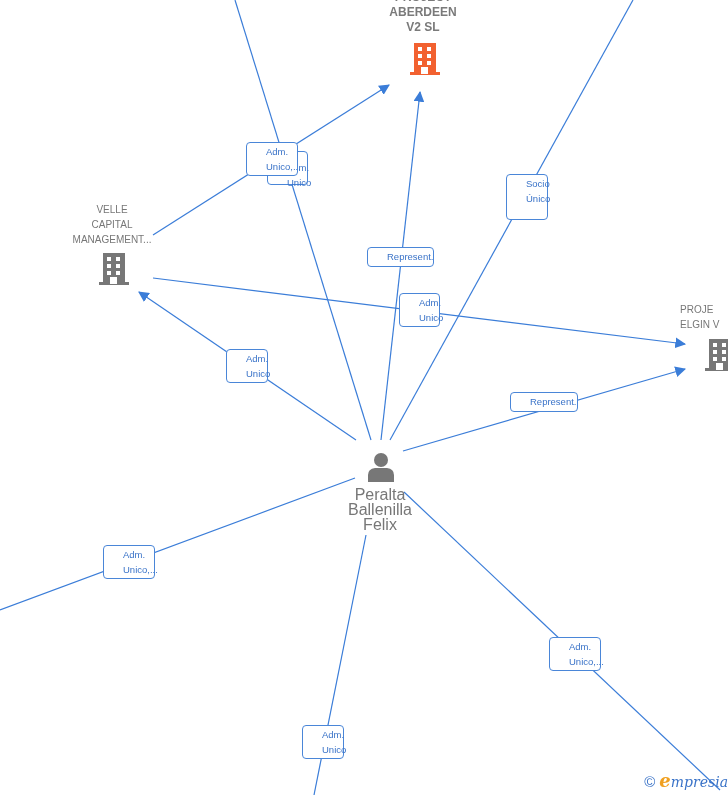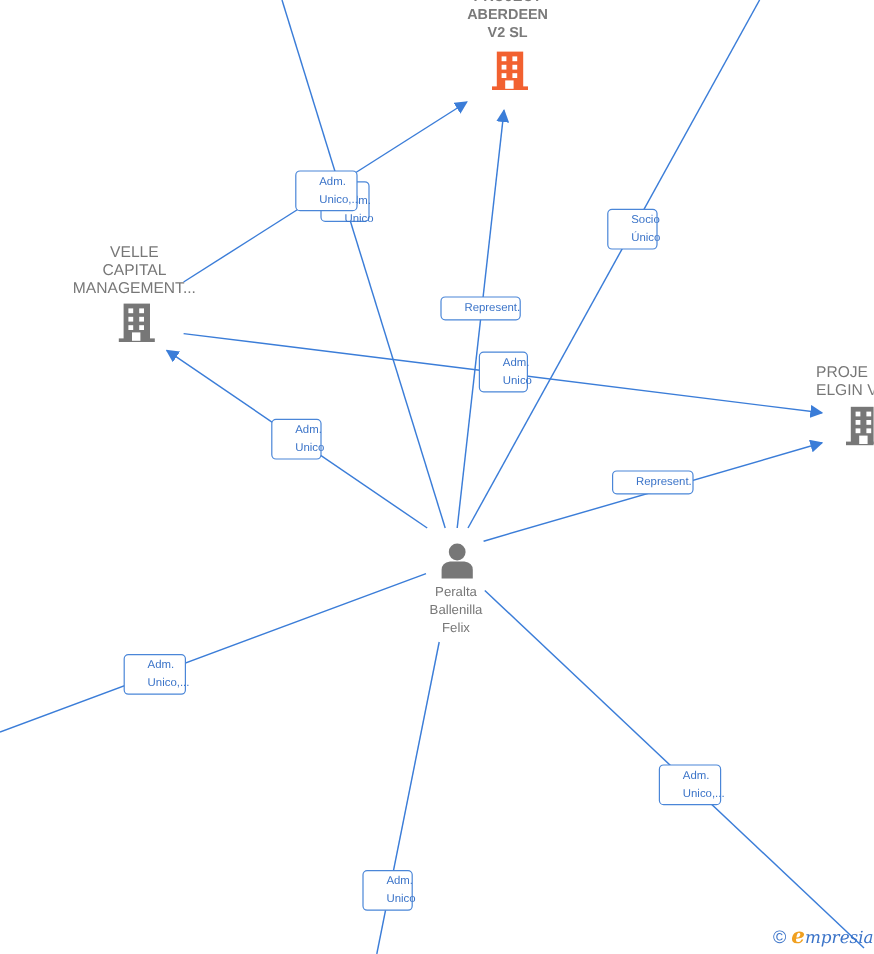--- a/index.html
+++ b/index.html
@@ -1,20 +1,20 @@
 <!DOCTYPE html>
 <html><head>
   <meta charset="utf-8">
   <style>
     html, body { margin: 0; padding: 0; background: #ffffff; }
     body { width: 728px; height: 795px; position: relative; overflow: hidden;
            font-family: "Liberation Sans", sans-serif; }
     #graph { position: absolute; left: 0; top: 0; width: 728px; height: 795px; }
     .node-label { position: absolute; text-align: center; color: #777777;
-                  font-size: 13px; line-height: 15px; white-space: pre-line; }
+                  font-size: 10px; line-height: 15px; white-space: pre-line; }
     .node-label.company-main { font-weight: bold; color: #7a7a7a; font-size: 12px; }
     .node-icon { position: absolute; }
     .edge-label { position: absolute; background: #ffffff; border: 1px solid #4a86d8;
                   border-radius: 4px; color: #3a73c8; font-size: 9.5px; line-height: 15px;
                   text-align: center; padding: 1px 19px; box-sizing: border-box;
                   white-space: pre-line; cursor: pointer; }
     .watermark { position: absolute; right: 0; bottom: 4px; font-size: 14px; color: #3a73c8; margin-top: 42px; }
     .watermark .copy { font-size: 15px; color: #3a73c8; margin-right: 4px; }
     .watermark .brand { font-family: "DejaVu Serif", serif; font-style: italic; color: #3a73c8; }
     .watermark .brand-e { color: #f0a020; font-size: 18px; font-weight: bold; }
@@ -99,29 +99,29 @@
     <rect x="10" y="19" width="4" height="4"></rect>
       <rect x="19" y="19" width="4" height="4"></rect>
     <rect x="13" y="25" width="7" height="7"></rect>
   </g>
 </svg>
 
 <svg class="node-icon" style="left:366px; top:451px;" width="30" height="32" viewBox="0 0 30 32">
   <circle cx="15" cy="9" r="7" fill="#777777"></circle>
   <path d="M2,31 L2,24 Q2,18 9,17 L21,17 Q28,18 28,24 L28,31 z" fill="#777777"></path>
 </svg>
-<div class="node-label" style="left:340px; top:487px; width:80px; font-size:11px;">Peralta
+<div class="node-label" style="left:340px; top:487px; width:80px; font-size:16px;">Peralta
 Ballenilla
 Felix</div>
 
 <div class="edge-label" style="left:267px; top:151px; width:41px; height:34px; padding-top:8px;">Adm.
 Unico</div>
 <div class="edge-label" style="left:246px; top:142px; width:52px; height:34px;">Adm.
 Unico,...</div>
-<div class="edge-label" style="left:506px; top:174px; width:42px; height:34px;">Socio
+<div class="edge-label" style="left:506px; top:174px; width:42px; height:46px;">Socio
 Único</div>
 <div class="edge-label" style="left:367px; top:247px; width:67px; height:20px; padding-top:1px;">Represent.</div>
 <div class="edge-label" style="left:399px; top:293px; width:41px; height:34px;">Adm.
 Unico</div>
 <div class="edge-label" style="left:226px; top:349px; width:42px; height:34px;">Adm.
 Unico</div>
 <div class="edge-label" style="left:510px; top:392px; width:68px; height:20px; padding-top:1px;">Represent.</div>
 <div class="edge-label" style="left:103px; top:545px; width:52px; height:34px;">Adm.
 Unico,...</div>
 <div class="edge-label" style="left:549px; top:637px; width:52px; height:34px;">Adm.

